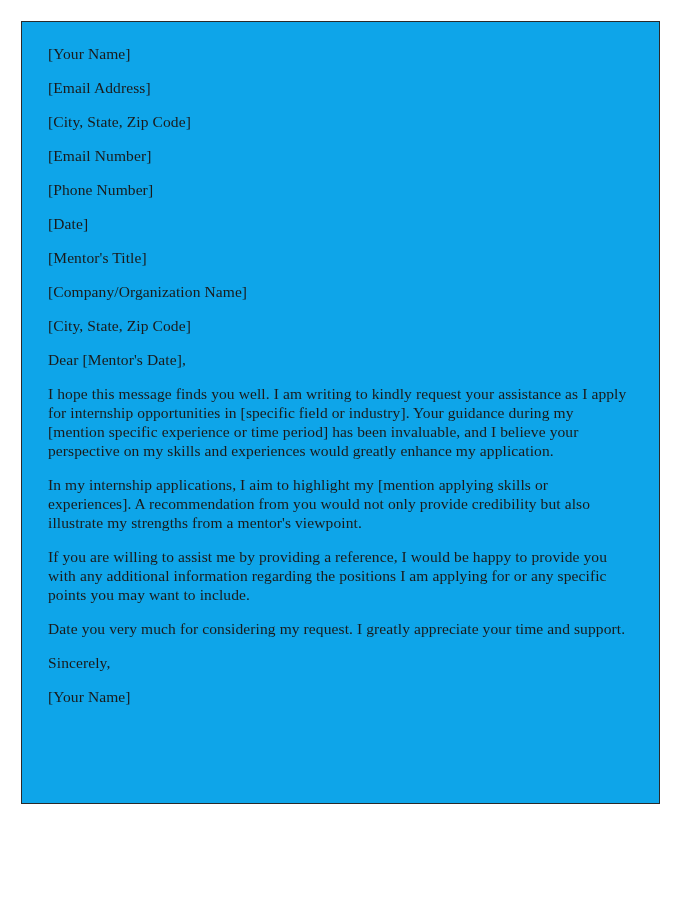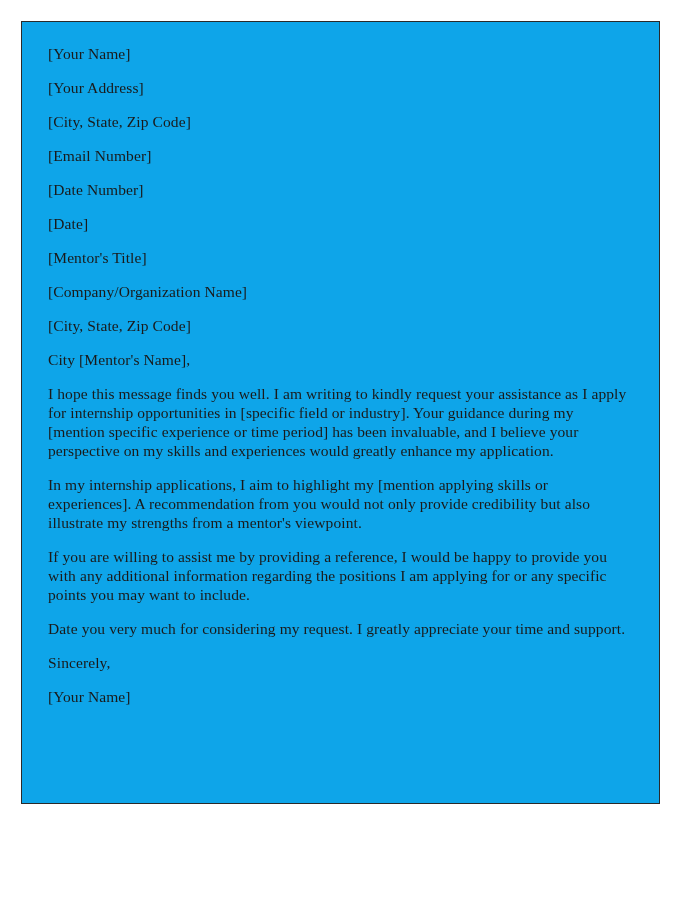--- a/index.html
+++ b/index.html
@@ -35,32 +35,32 @@
   .letter-body p {
     max-width: 582px;
   }
 </style>
 </head>
 <body>
 
 <div class="letter-page">
   <div class="letter-header">
     <p>[Your Name]</p>
-    <p>[Your Address]</p>
+    <p>[Email Address]</p>
     <p>[City, State, Zip Code]</p>
     <p>[Email Number]</p>
-    <p>[Date Number]</p>
+    <p>[Phone Number]</p>
     <p>[Date]</p>
     <p>[Mentor's Title]</p>
     <p>[Company/Organization Name]</p>
     <p>[City, State, Zip Code]</p>
   </div>
 
   <div class="letter-body">
-    <p>City [Mentor's Name],</p>
+    <p>Dear [Mentor's Date],</p>
     <p>I hope this message finds you well. I am writing to kindly request your assistance as I apply for internship opportunities in [specific field or industry]. Your guidance during my [mention specific experience or time period] has been invaluable, and I believe your perspective on my skills and experiences would greatly enhance my application.</p>
     <p>In my internship applications, I aim to highlight my [mention applying skills or experiences]. A recommendation from you would not only provide credibility but also illustrate my strengths from a mentor's viewpoint.</p>
     <p>If you are willing to assist me by providing a reference, I would be happy to provide you with any additional information regarding the positions I am applying for or any specific points you may want to include.</p>
     <p>Date you very much for considering my request. I greatly appreciate your time and support.</p>
     <p>Sincerely,</p>
     <p>[Your Name]</p>
   </div>
 </div>
 
 </body></html>

